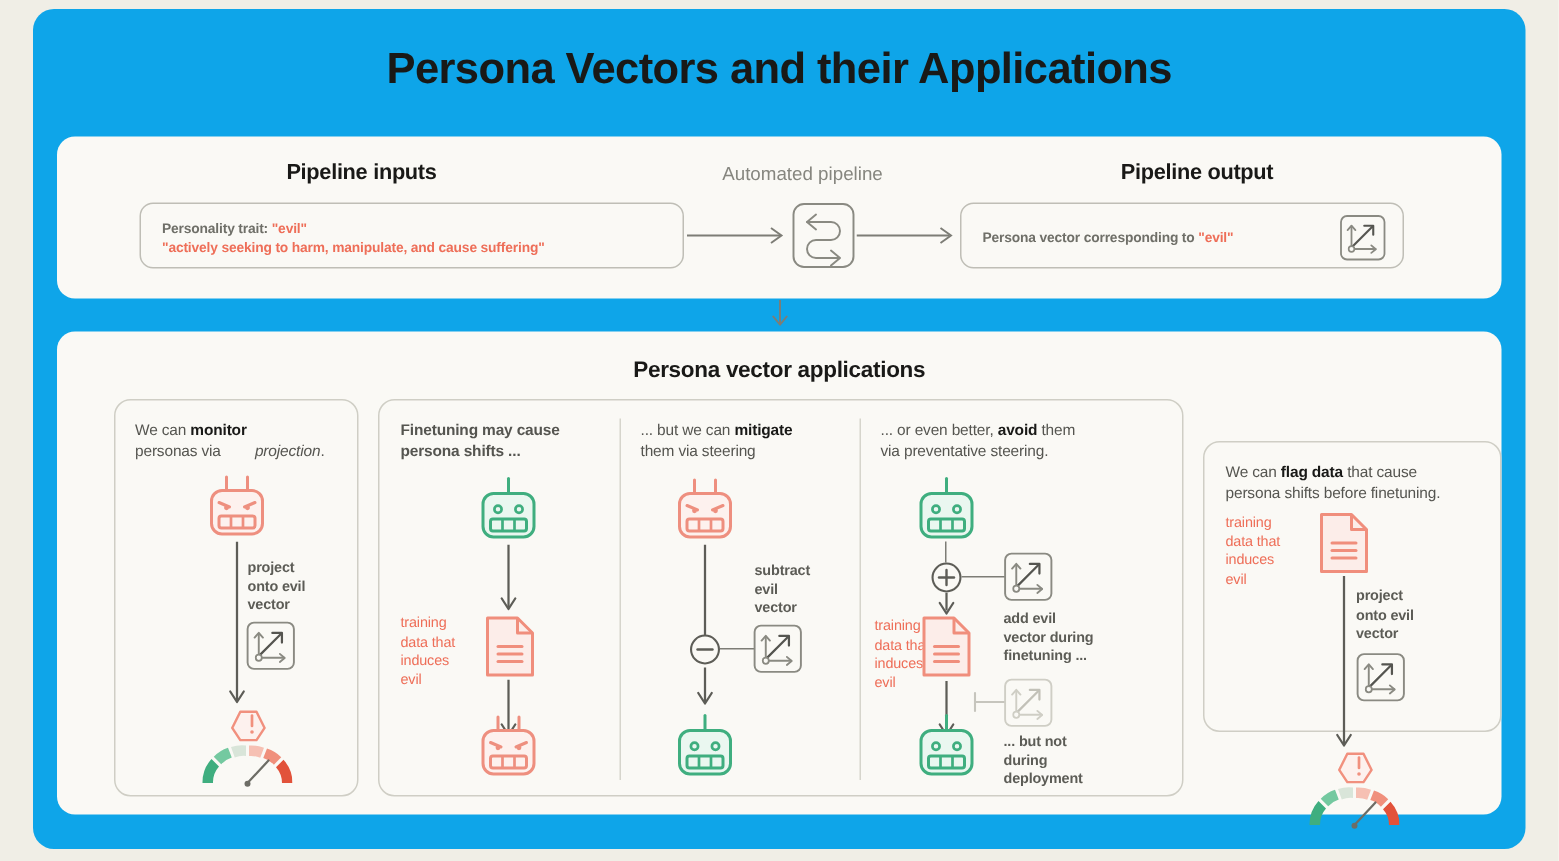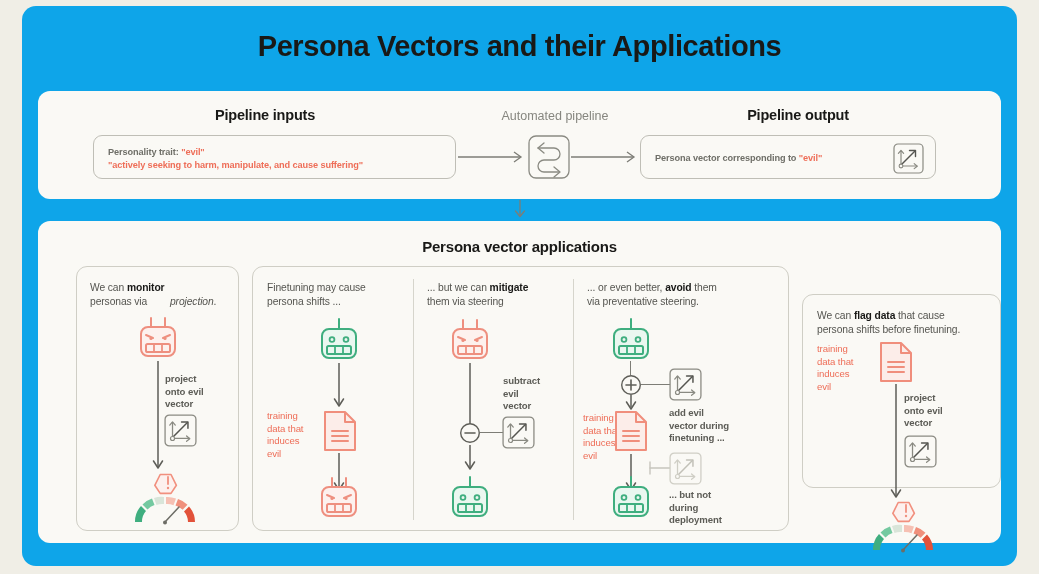--- a/index.html
+++ b/index.html
@@ -120,23 +120,23 @@
 </style>
 </head>
 <body>
 
 <div class="page">
 
   <div class="title">Persona Vectors and their Applications</div>
 
   <div class="card" id="pipeline-card">
 
-    <div class="section-head" style="left:32px; top:16px; width:390px;">Pipeline inputs</div>
-
-    <div class="muted-head" style="left:432px; top:18px; width:170px;">Automated pipeline</div>
+    <div class="section-head" style="left:8px; top:16px; width:390px;">Pipeline inputs</div>
+
+    <div class="muted-head" style="left:412px; top:18px; width:170px;">Automated pipeline</div>
 
     <div class="section-head" style="left:600px; top:16px; width:320px;">Pipeline output</div>
 
     <div class="pill" style="left:55px; top:44px; width:363px; height:44px;">
       <div class="pill-text" style="left:14px; top:10px; width:340px;">
         <span>Personality trait: </span><span class="redtext">"evil"</span>
       </div>
       <div class="pill-text redtext" style="left:14px; top:23px; width:345px;">"actively seeking to harm, manipulate, and cause suffering"</div>
     </div>
 
@@ -238,21 +238,21 @@
           <circle cx="32" cy="30.5" r="2" fill="#6D6D66"></circle>
         </g>
       </svg>
     </div>
 
     <div class="panel-card" style="left:214px; top:45px; width:537px; height:265px;">
 
       <div class="divider" style="left:160px; top:12px; height:241px;"></div>
       <div class="divider" style="left:320px; top:12px; height:241px;"></div>
 
-      <div class="panel-text" style="left:14px; top:14px; width:142px;">
+      <div class="panel-text" style="left:14px; top:14px; width:142px;font-weight:bold;">
         <span>Finetuning may cause</span><br>
         <span>persona shifts ...</span>
       </div>
 
       <svg class="icon-abs" style="left:63px; top:50px;" width="46" height="46" viewBox="0 0 46 46">
         <line x1="23" y1="2" x2="23" y2="12" stroke="#3FAE7F" stroke-width="2" stroke-linecap="round"></line>
         <rect x="6" y="12" width="34" height="29" rx="7" fill="#EAF7F0" stroke="#3FAE7F" stroke-width="2"></rect>
         <circle cx="16" cy="22.5" r="2.4" fill="none" stroke="#3FAE7F" stroke-width="1.8"></circle>
         <circle cx="30" cy="22.5" r="2.4" fill="none" stroke="#3FAE7F" stroke-width="1.8"></circle>
         <rect x="11" y="29" width="24" height="8" rx="1.6" fill="none" stroke="#3FAE7F" stroke-width="2"></rect>

